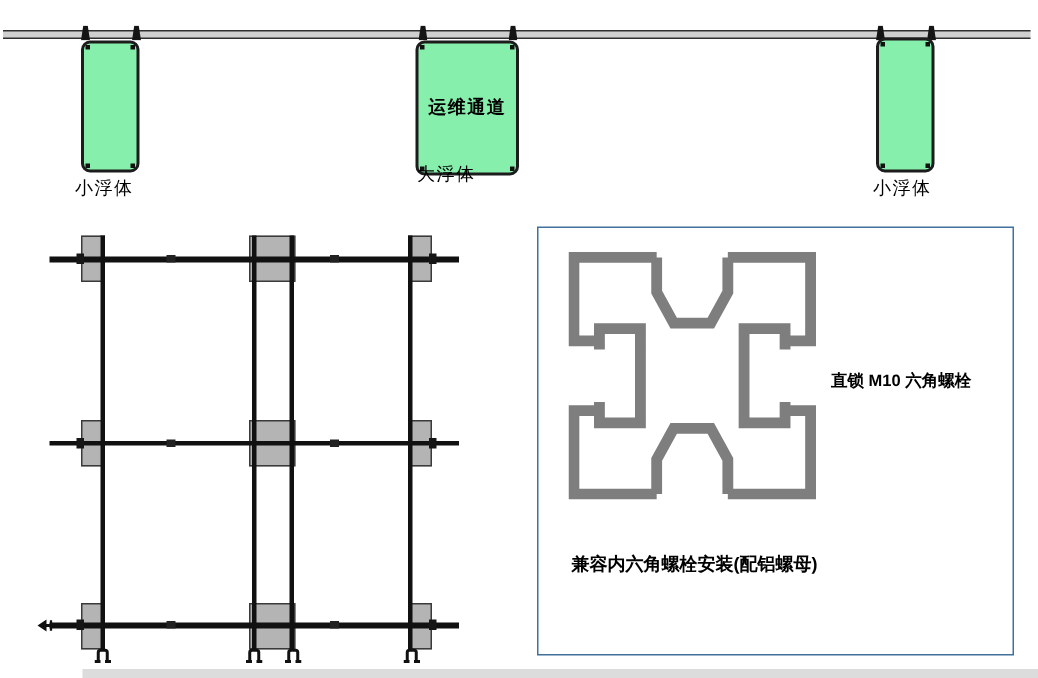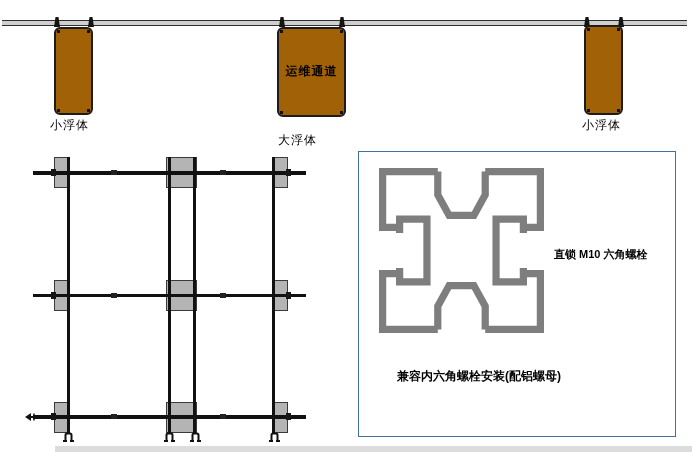--- a/index.html
+++ b/index.html
@@ -12,21 +12,21 @@
   
   .rail{
     left:2px;top:20px;width:685px;height:4px;background:#cfcfcf;
     border-top:1.6px solid #2f2f2f;border-bottom:1.6px solid #2f2f2f;
   }
   .clamp{
     width:6px;height:10px;top:17px;background:#141414;
     clip-path:polygon(25% 0,75% 0,100% 100%,0 100%);
   }
   .float-body{
-    background:#a16207;border:2px solid #1c1c1c;border-radius:6px;box-sizing:border-box;
+    background:#86efac;border:2px solid #1c1c1c;border-radius:6px;box-sizing:border-box;
   }
   .corner-tick{position:absolute;width:3px;height:3px;background:#111;}
   .ct-tl{left:1px;top:1px;} .ct-tr{right:1px;top:1px;}
   .ct-bl{left:1px;bottom:1px;} .ct-br{right:1px;bottom:1px;}
   .float-inner-label{
     position:absolute;left:0;right:0;top:34px;text-align:center;
     font-size:12px;font-weight:bold;letter-spacing:1px;
   }
   .float-caption{font-size:12px;font-weight:normal;letter-spacing:1px;}
 
@@ -44,21 +44,21 @@
   .panel{
     left:358px;top:151px;width:318px;height:286px;background:#fff;
     border:1.6px solid #41719c;box-sizing:border-box;
   }
   .panel-callout{
     position:absolute;left:195px;top:96px;width:118px;
     font-size:11px;font-weight:bold;line-height:1.2;
   }
   .panel-caption{
     position:absolute;left:22px;top:216px;width:280px;
-    font-size:12px;font-weight:bold;margin-left:16px;
+    font-size:12px;font-weight:bold;
   }
   .bottom-strip{left:55px;top:446px;width:637px;height:6px;background:#dcdcdc;}
 </style>
 </head>
 <body>
 
 <div class="stage">
 
   <div>
     <div class="abs rail"></div>
@@ -86,21 +86,21 @@
     </div>
 
     <div class="abs float-body" style="left:584px;top:25px;width:39px;height:90px;">
       <div class="corner-tick ct-tl"></div>
         <div class="corner-tick ct-tr"></div>
       <div class="corner-tick ct-bl"></div>
         <div class="corner-tick ct-br"></div>
     </div>
 
     <div class="abs float-caption" style="left:50px;top:117px;">小浮体</div>
-    <div class="abs float-caption" style="left:278px;top:132px;">大浮体</div>
+    <div class="abs float-caption" style="left:278px;top:108px;">大浮体</div>
     <div class="abs float-caption" style="left:582px;top:117px;">小浮体</div>
   </div>
 
   <div>
 
     <div class="abs pad col1 row1"></div>
     <div class="abs pad col2 row1"></div>
     <div class="abs pad col3 row1"></div>
     <div class="abs pad col1 row2"></div>
     <div class="abs pad col2 row2"></div>

